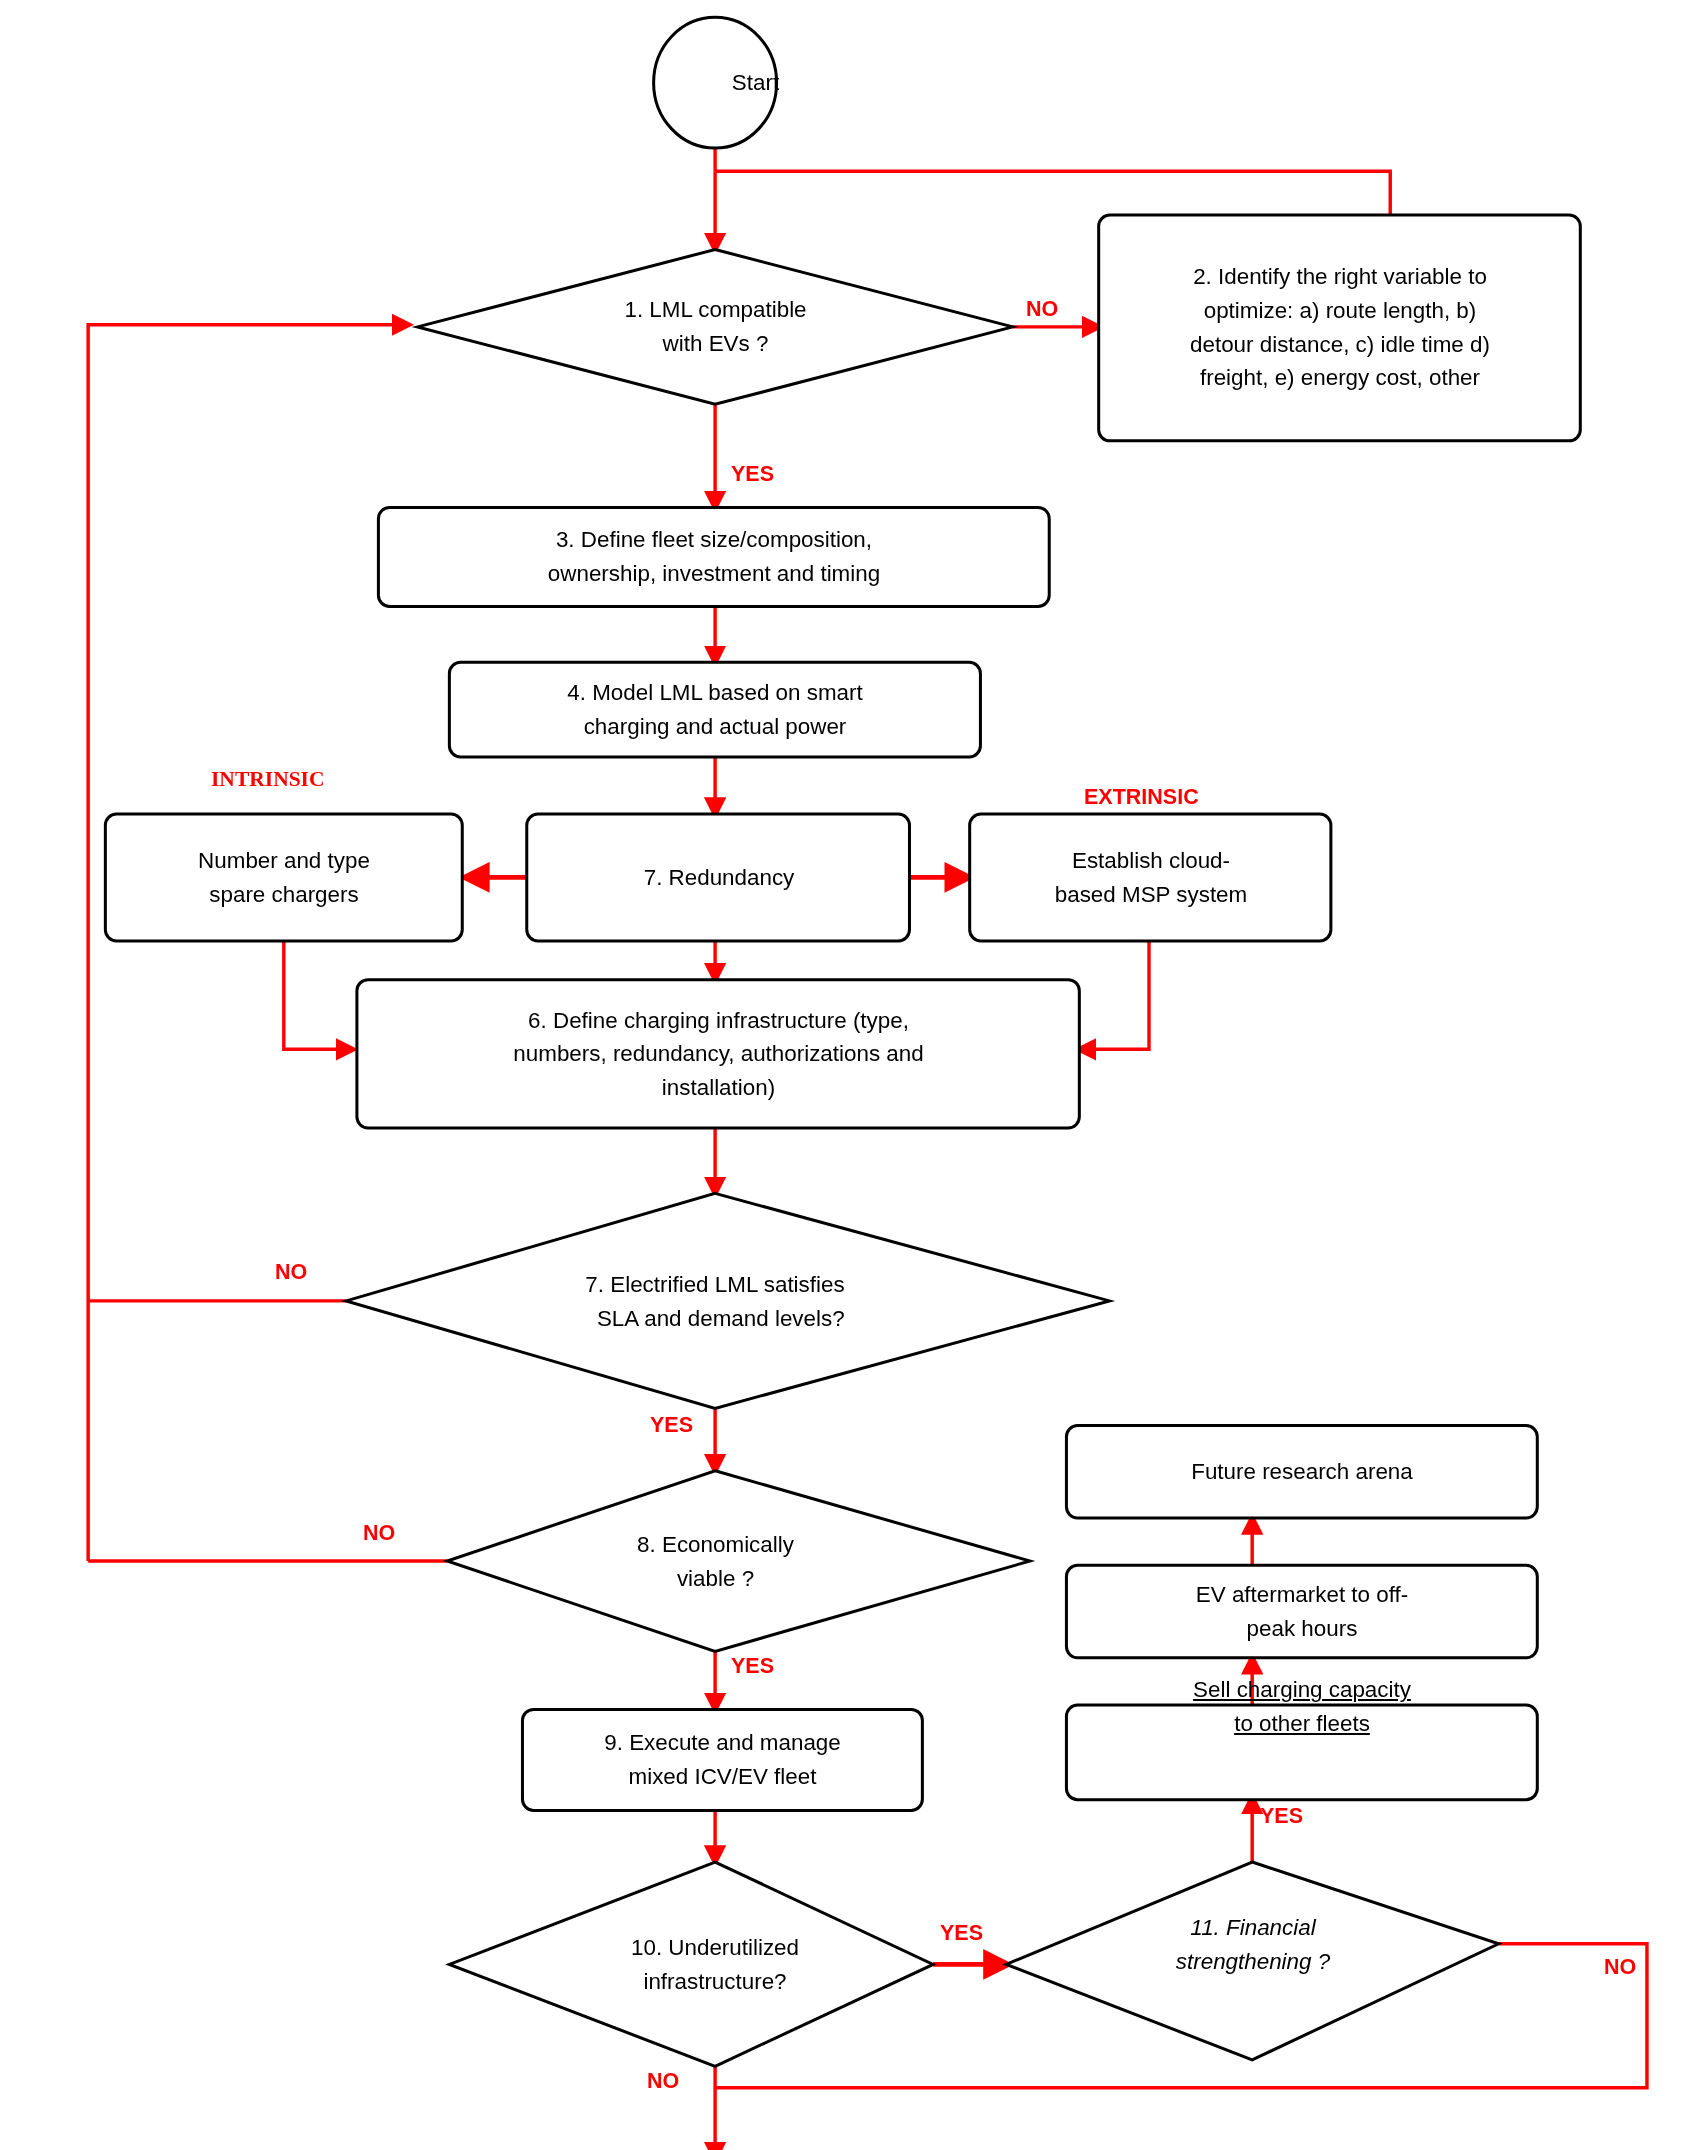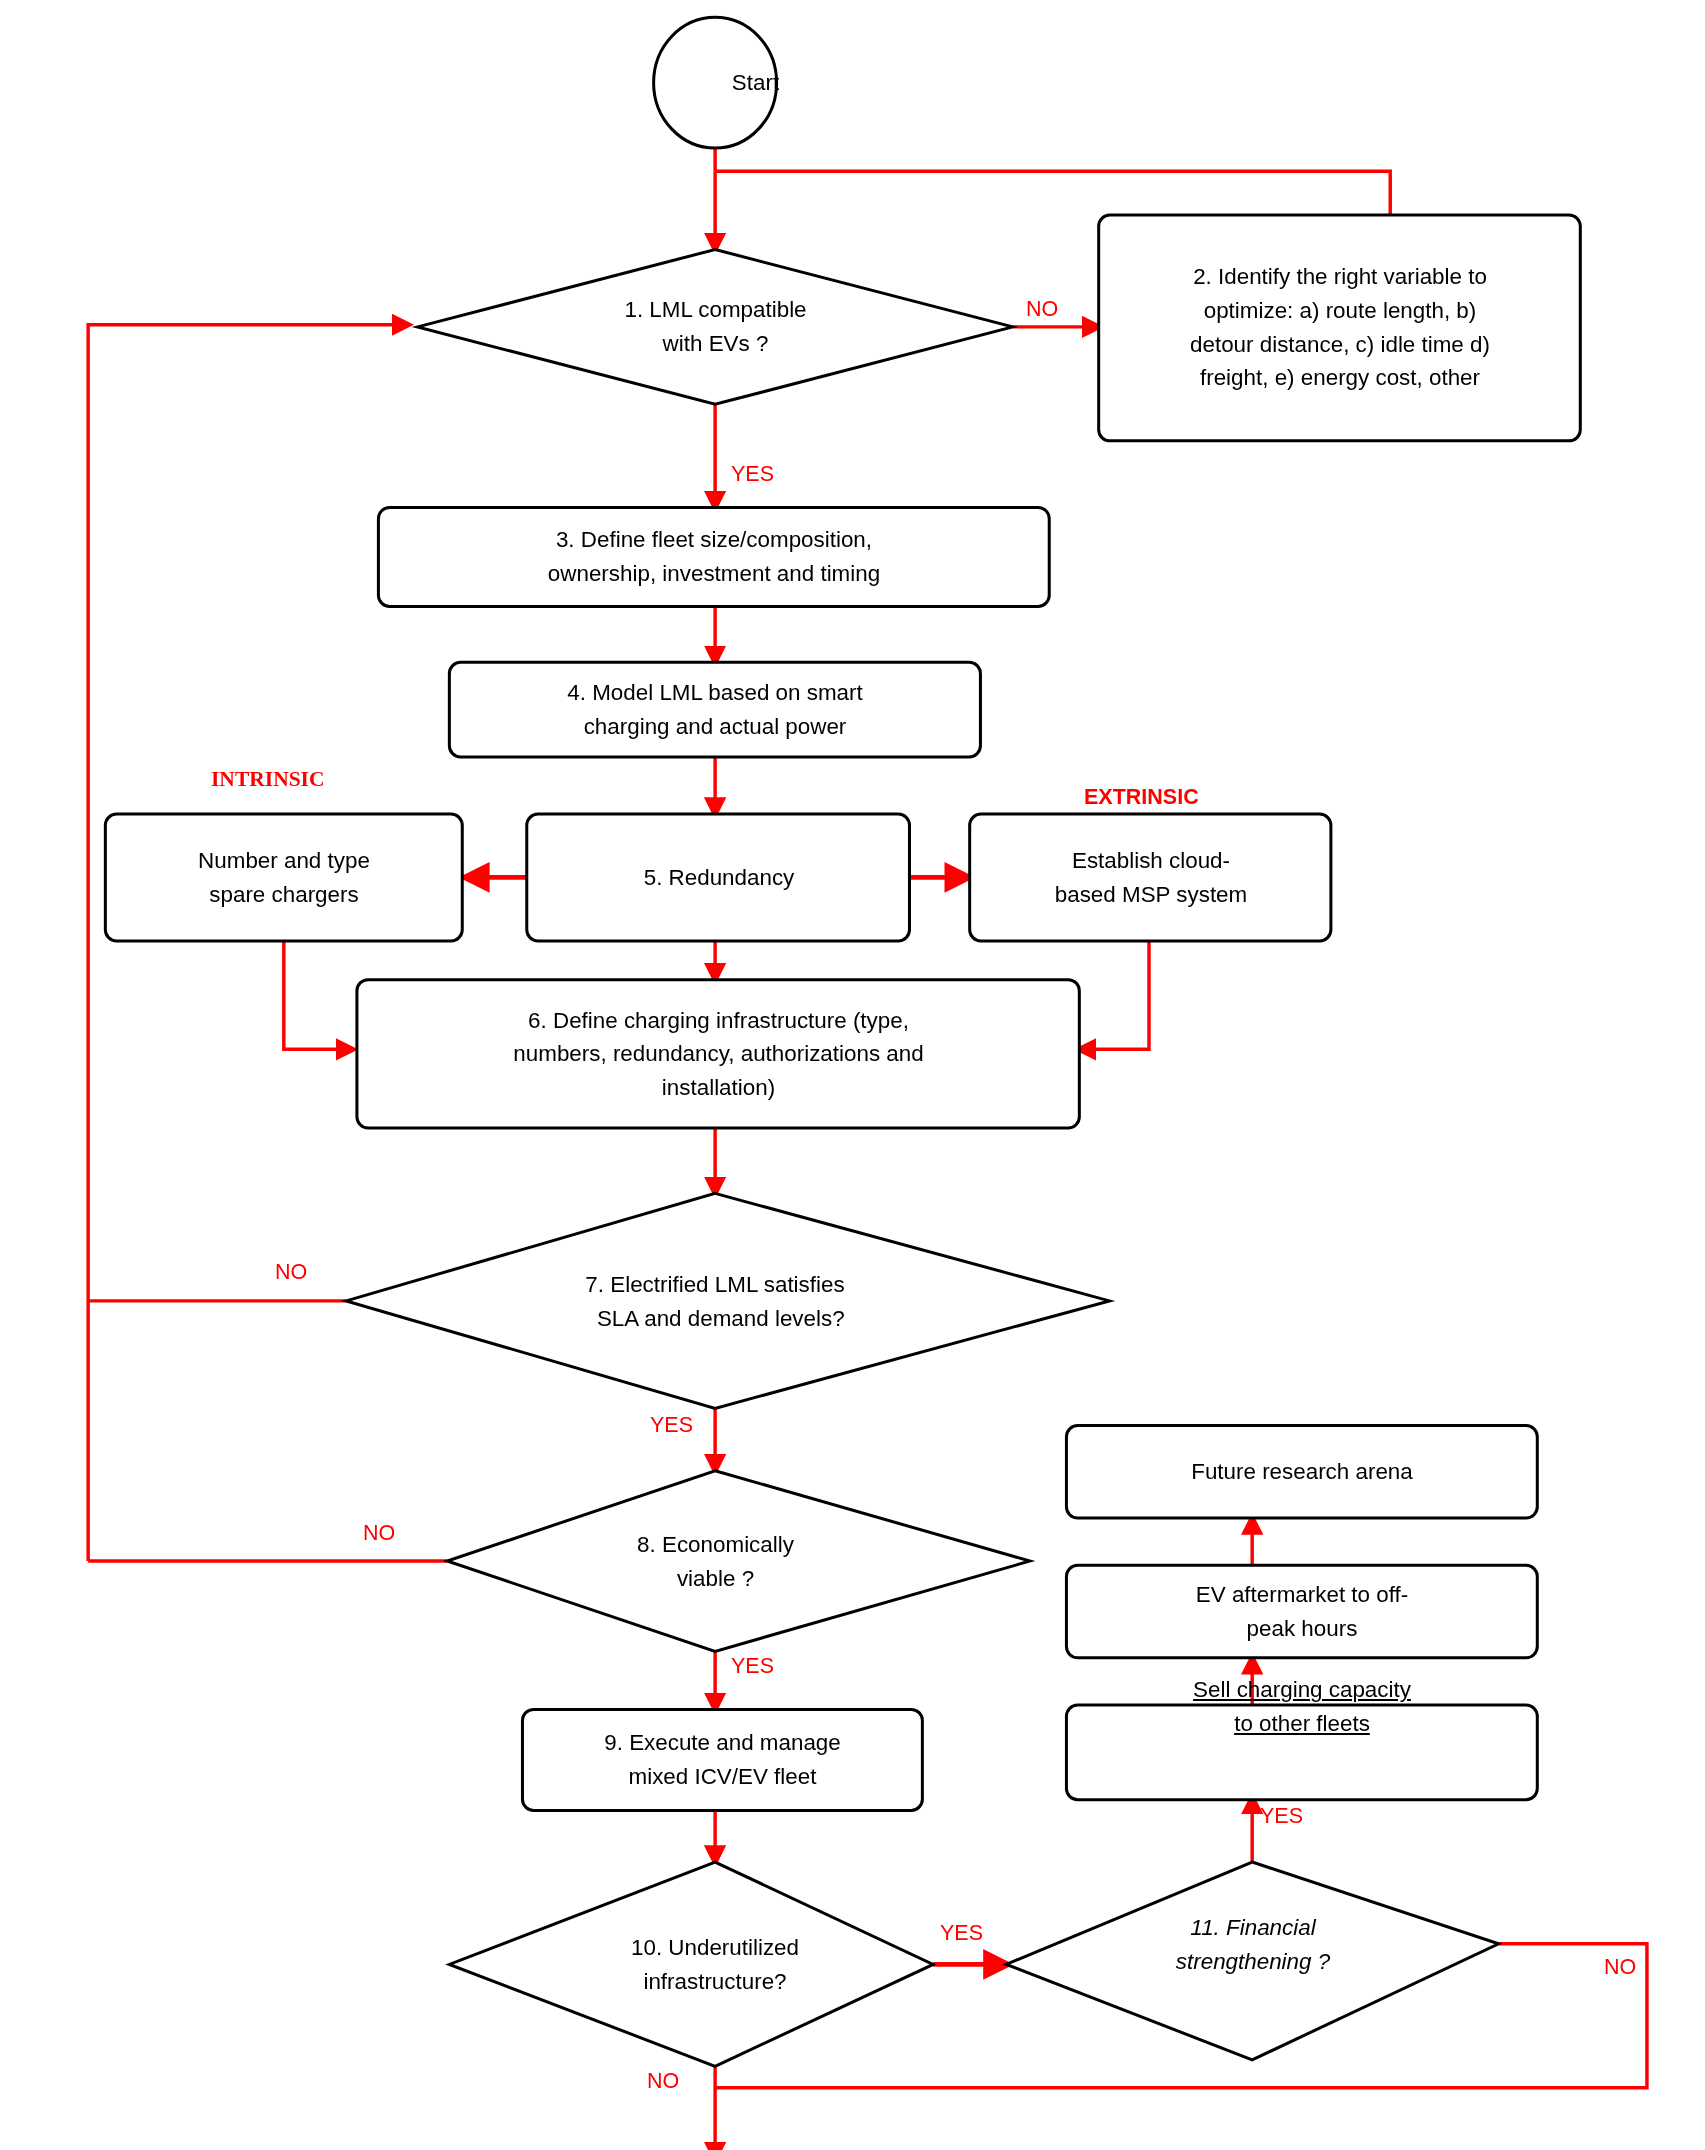--- a/index.html
+++ b/index.html
@@ -25,21 +25,21 @@
     text-align:center;
     color:#000000;
     font-size:22.4px;
     line-height:1.5;
     font-family:"Liberation Sans", sans-serif;
     pointer-events:none;
   }
   .edge-label{
     position:absolute;
     color:#ff0000;
-    font-weight:normal;
+    font-weight:bold;
     font-size:21.5px;
     font-family:"Liberation Sans", sans-serif;
     white-space:nowrap;
   }
   .branch-label{
     position:absolute;
     color:#ff0000;
     font-weight:bold;
     font-size:21.5px;
     font-family:"Liberation Sans", sans-serif;
@@ -155,21 +155,21 @@
   <div class="node-label" style="left:654px;top:49px;width:123px;height:67px;padding-left:40px;">Start</div>
 
   <div class="node-label" style="left:497px;top:290px;width:437px;height:73px;">1. LML compatible<br>with EVs ?</div>
 
   <div class="node-label" style="left:1112px;top:232px;width:456px;height:191px;">2. Identify the right variable to<br>optimize: a) route length, b)<br>detour distance, c) idle time d)<br>freight, e) energy cost, other</div>
 
   <div class="node-label" style="left:387px;top:512px;width:654px;height:90px;">3. Define fleet size/composition,<br>ownership, investment and timing</div>
 
   <div class="node-label" style="left:458px;top:667px;width:514px;height:86px;">4. Model LML based on smart<br>charging and actual power</div>
 
-  <div class="node-label" style="left:536px;top:819px;width:366px;height:118px;">5. Redundancy</div>
+  <div class="node-label" style="left:536px;top:819px;width:366px;height:118px;">7. Redundancy</div>
 
   <div class="node-label" style="left:114px;top:819px;width:340px;height:118px;">Number and type<br>spare chargers</div>
 
   <div class="node-label" style="left:979px;top:819px;width:344px;height:118px;">Establish cloud-<br>based MSP system</div>
 
   <div class="node-label" style="left:366px;top:984px;width:705px;height:140px;">6. Define charging infrastructure (type,<br>numbers, redundancy, authorizations and<br>installation)</div>
 
   <div class="node-label" style="left:488px;top:1265px;width:454px;height:73px;text-align:right;">7. Electrified LML satisfies<br>SLA and demand levels?</div>
 
   <div class="node-label" style="left:514px;top:1525px;width:403px;height:73px;">8. Economically<br>viable ?</div>

